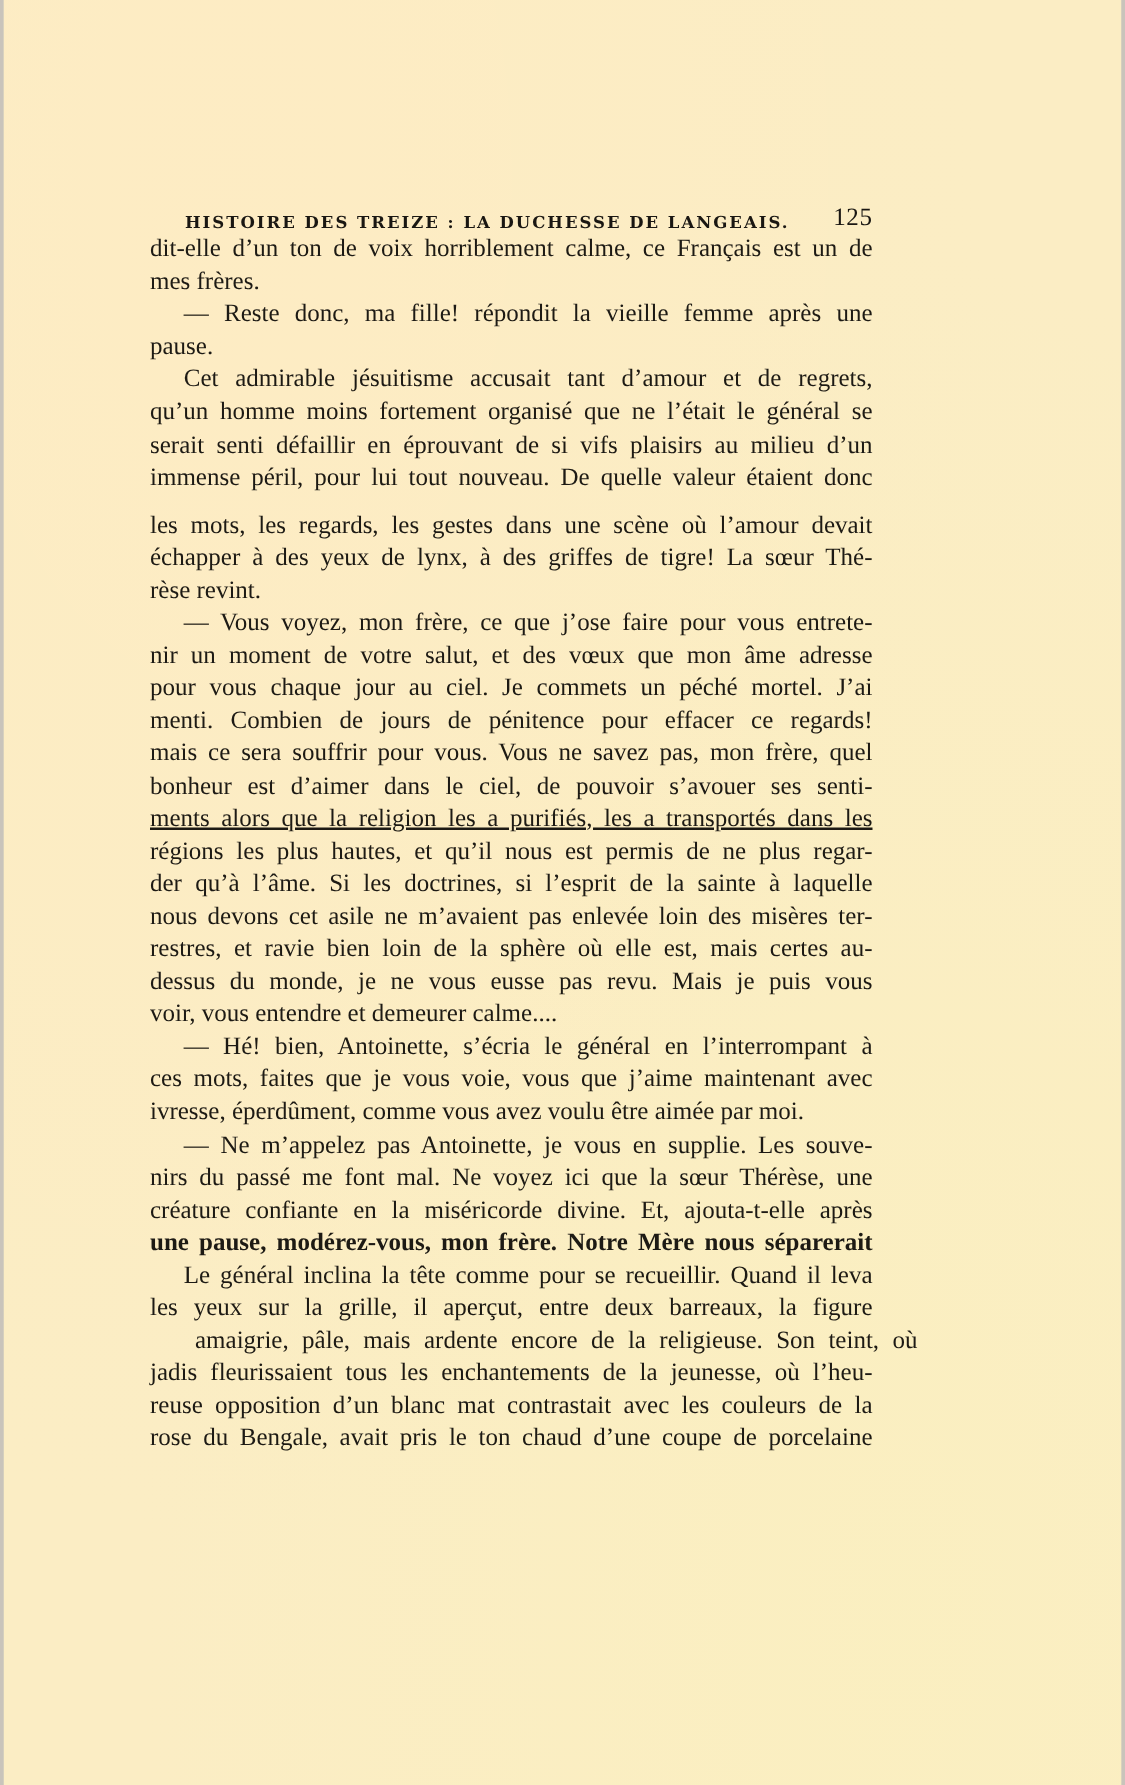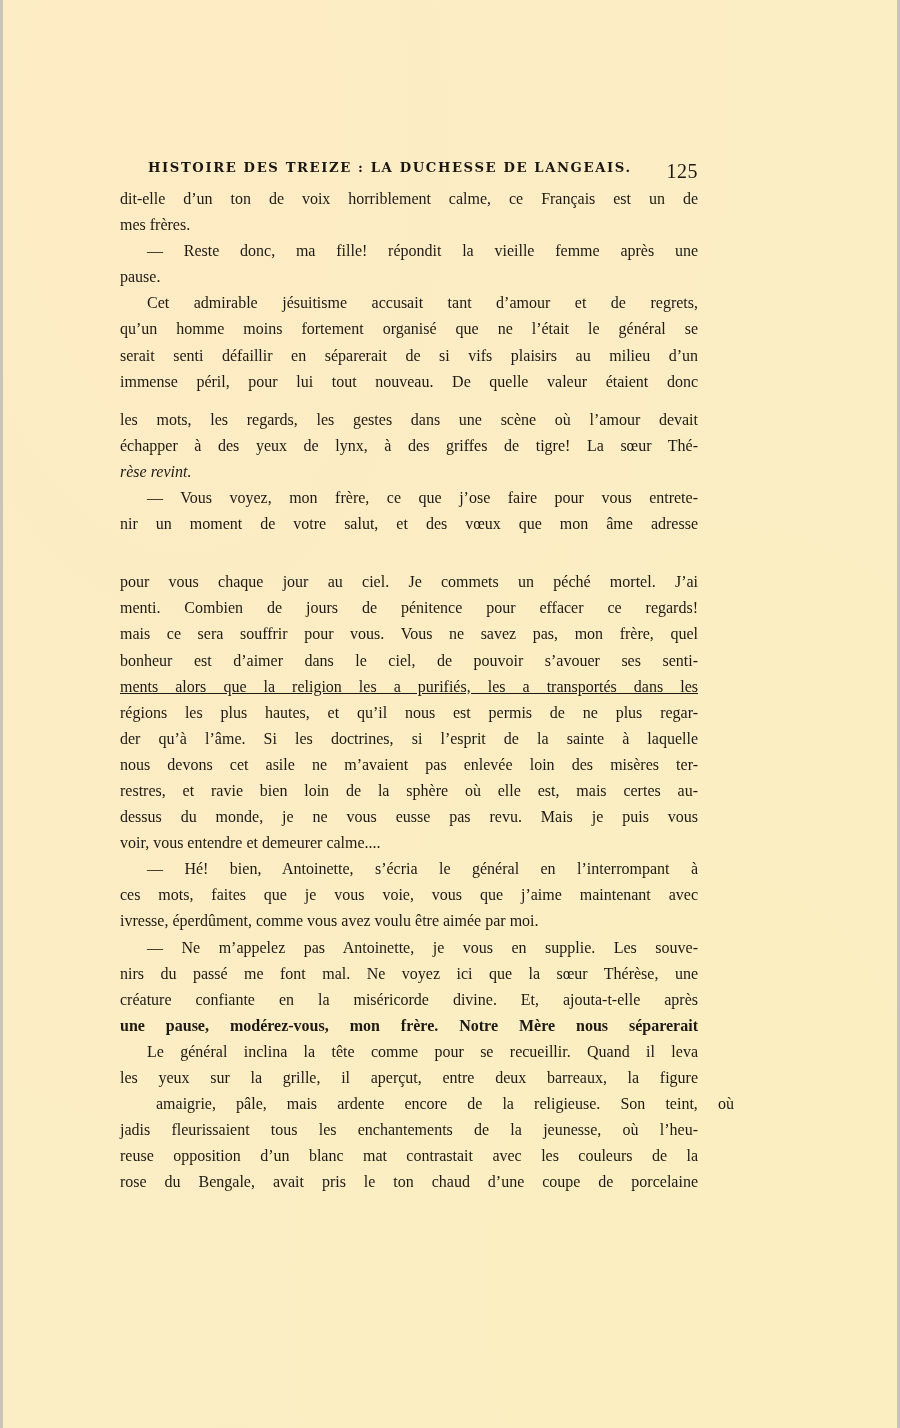--- a/index.html
+++ b/index.html
@@ -28,38 +28,38 @@
       position: absolute;
       left: 117px;
       top: 160px;
       width: 578px;
       font-family: "Liberation Serif", "DejaVu Serif", serif;
       color: #1d1a14;
     }
     .running-head {
       display: flex;
       justify-content: space-between;
-      align-items: flex-start;
+      align-items: flex-end;
       margin-left: 28px;
       height: 26px;
       font-family: "DejaVu Serif", "Liberation Serif", serif;
       font-weight: bold;
       font-size: 13.2px;
       letter-spacing: 1.6px;
       color: #1a1712;
     }
     .running-head .folio {
       font-family: "Liberation Serif", serif;
       font-weight: normal;
       font-size: 20px;
       letter-spacing: 0.5px;
     }
     .para {
       margin: 0;
-      font-size: 16px;
+      font-size: 20px;
       line-height: 26.1px;
       text-align: justify;
       text-align-last: justify;
       font-stretch: condensed;
     }
     .para .line {
       display: block;
       text-align: justify;
       text-align-last: justify;
       white-space: nowrap;
@@ -88,30 +88,30 @@
           <span class="line" style="width: 578px; box-sizing: content-box;">dit-elle d’un ton de voix horriblement calme, ce Français est un de</span>
           <span class="line last" style="width: 578px; box-sizing: content-box;">mes frères.</span>
         </p>
         <p class="para">
           <span class="line indent" style="width: 551px; box-sizing: content-box;">— Reste donc, ma fille! répondit la vieille femme après une</span>
           <span class="line last" style="width: 578px; box-sizing: content-box;">pause.</span>
         </p>
         <p class="para">
           <span class="line indent" style="width: 551px; box-sizing: content-box;">Cet admirable jésuitisme accusait tant d’amour et de regrets,</span>
           <span class="line" style="width: 578px; box-sizing: content-box;">qu’un homme moins fortement organisé que ne l’était le général se</span>
-          <span class="line" style="width: 578px; box-sizing: content-box;">serait senti défaillir en séparerait de si vifs plaisirs au milieu d’un</span>
+          <span class="line" style="width: 578px; box-sizing: content-box;">serait senti défaillir en éprouvant de si vifs plaisirs au milieu d’un</span>
           <span class="line" style="width: 578px; box-sizing: content-box;">immense péril, pour lui tout nouveau. De quelle valeur étaient donc</span>
           <span class="line" style="width: 578px; box-sizing: content-box; margin-top: 12px;">les mots, les regards, les gestes dans une scène où l’amour devait</span>
           <span class="line" style="width: 578px; box-sizing: content-box;">échapper à des yeux de lynx, à des griffes de tigre! La sœur Thé-</span>
-          <span class="line last" style="width: 578px; box-sizing: content-box; font-style: italic;">rèse revint.</span>
+          <span class="line last" style="width: 578px; box-sizing: content-box;">rèse revint.</span>
         </p>
         <p class="para">
           <span class="line indent" style="width: 551px; box-sizing: content-box;">— Vous voyez, mon frère, ce que j’ose faire pour vous entrete-</span>
           <span class="line" style="width: 578px; box-sizing: content-box;">nir un moment de votre salut, et des vœux que mon âme adresse</span>
-          <span class="line" style="width: 578px; box-sizing: content-box; margin-top: 32px;">pour vous chaque jour au ciel. Je commets un péché mortel. J’ai</span>
+          <span class="line" style="width: 578px; box-sizing: content-box;">pour vous chaque jour au ciel. Je commets un péché mortel. J’ai</span>
           <span class="line" style="width: 578px; box-sizing: content-box;">menti. Combien de jours de pénitence pour effacer ce regards!</span>
           <span class="line" style="width: 578px; box-sizing: content-box;">mais ce sera souffrir pour vous. Vous ne savez pas, mon frère, quel</span>
           <span class="line" style="width: 578px; box-sizing: content-box;">bonheur est d’aimer dans le ciel, de pouvoir s’avouer ses senti-</span>
           <span class="line" style="width: 578px; box-sizing: content-box; text-decoration: underline;">ments alors que la religion les a purifiés, les a transportés dans les</span>
           <span class="line" style="width: 578px; box-sizing: content-box;">régions les plus hautes, et qu’il nous est permis de ne plus regar-</span>
           <span class="line" style="width: 578px; box-sizing: content-box;">der qu’à l’âme. Si les doctrines, si l’esprit de la sainte à laquelle</span>
           <span class="line" style="width: 578px; box-sizing: content-box;">nous devons cet asile ne m’avaient pas enlevée loin des misères ter-</span>
           <span class="line" style="width: 578px; box-sizing: content-box;">restres, et ravie bien loin de la sphère où elle est, mais certes au-</span>
           <span class="line" style="width: 578px; box-sizing: content-box;">dessus du monde, je ne vous eusse pas revu. Mais je puis vous</span>
           <span class="line last" style="width: 578px; box-sizing: content-box;">voir, vous entendre et demeurer calme....</span>

